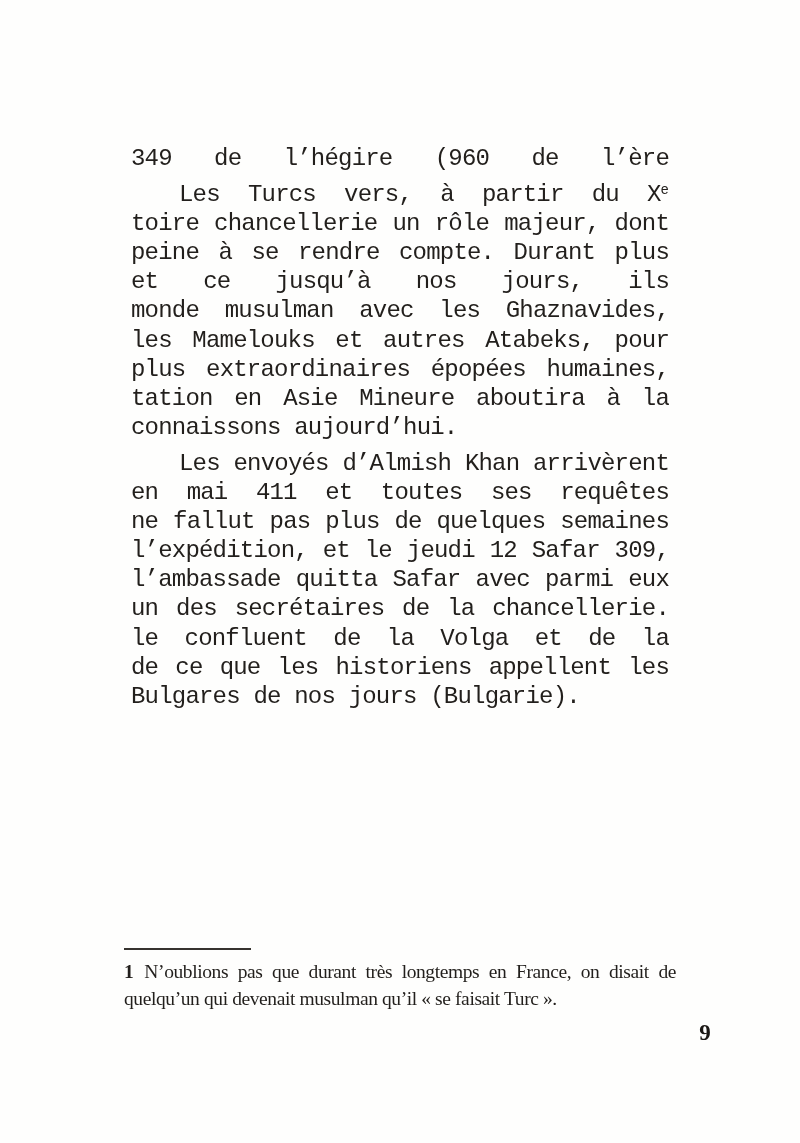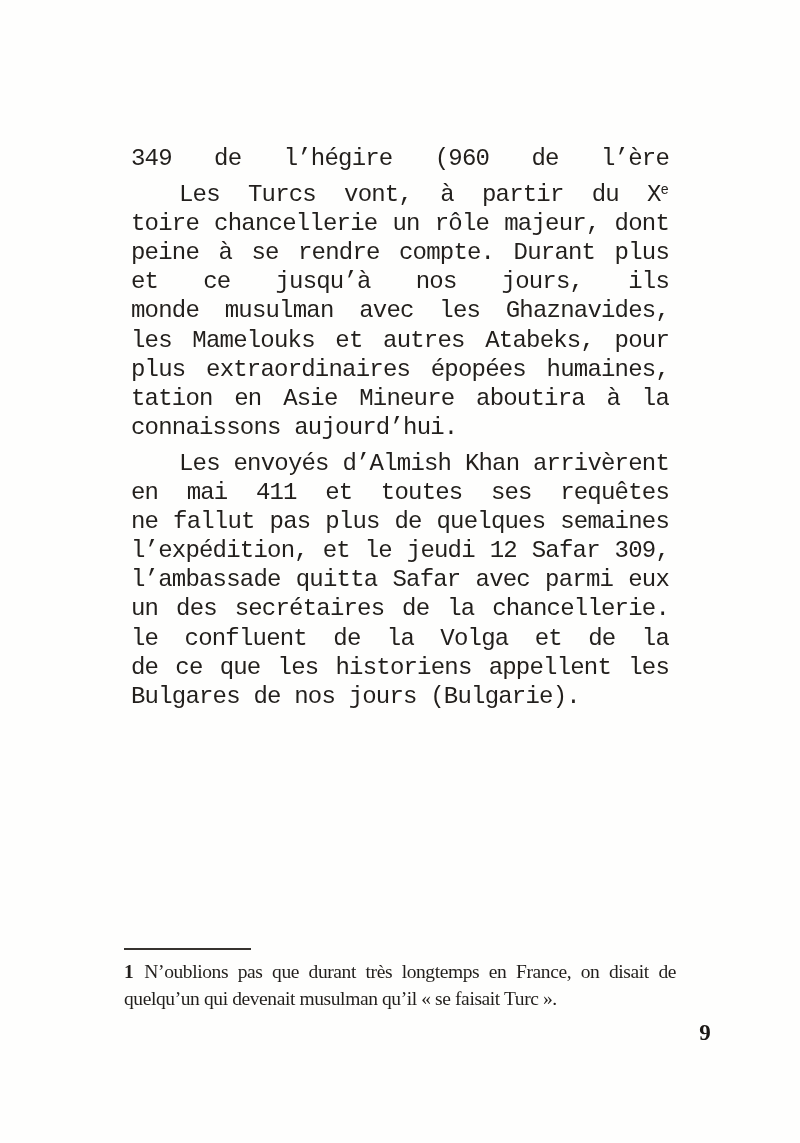--- a/index.html
+++ b/index.html
@@ -62,21 +62,21 @@
 
 <div class="page">
 
   <main class="text-col">
 
     <section>
       <div class="ln">349 de l’hégire (960 de l’ère chrétienne) à la suite de la</div>
     </section>
 
     <section>
-      <div class="ln ind"><span>Les Turcs vont, à partir du X</span><span class="sup">e</span><span> siècle, jouer dans l’his-</span></div>
+      <div class="ln ind"><span>Les Turcs vers, à partir du X</span><span class="sup">e</span><span> siècle, jouer dans l’his-</span></div>
       <div class="ln">toire chancellerie un rôle majeur, dont aujourd’hui on a</div>
       <div class="ln">peine à se rendre compte. Durant plus d’un millénaire,</div>
       <div class="ln">et ce jusqu’à nos jours, ils deviendront le fer de lance du</div>
       <div class="ln">monde musulman avec les Ghaznavides, les Seldjoukides,</div>
       <div class="ln">les Mamelouks et autres Atabeks, pour finir en apothéose</div>
       <div class="ln">plus extraordinaires épopées humaines, et leur implan-</div>
       <div class="ln">tation en Asie Mineure aboutira à la Türkiye que nous</div>
       <div class="ln end">connaissons aujourd’hui.</div>
     </section>
 

